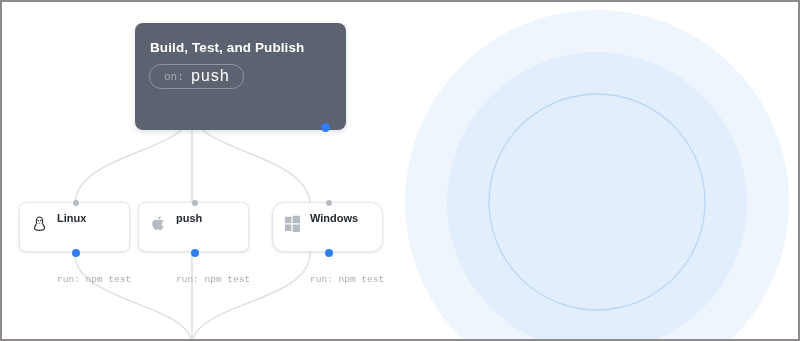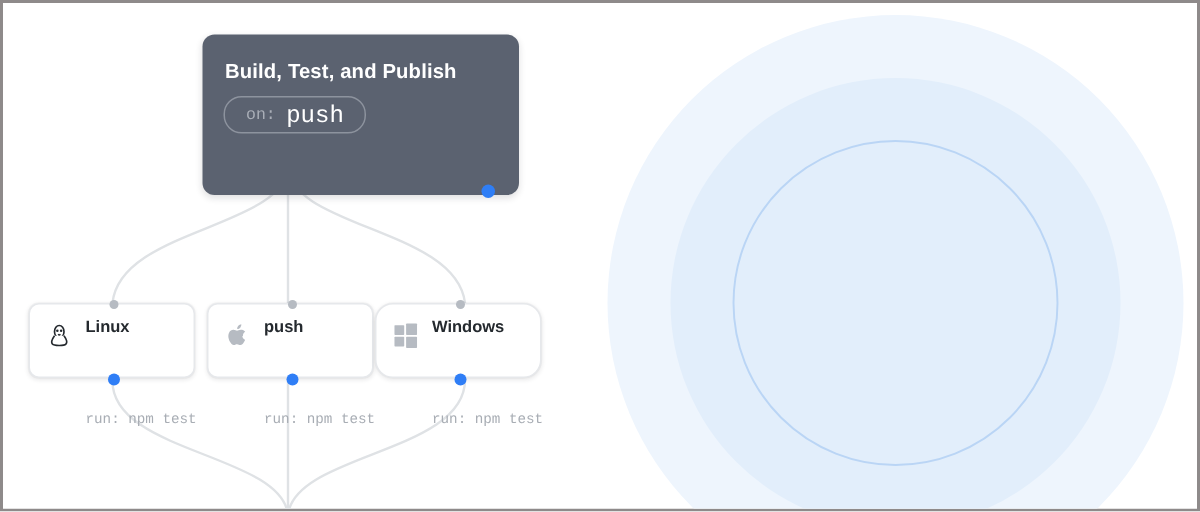--- a/index.html
+++ b/index.html
@@ -34,21 +34,21 @@
     position:absolute;left:14px;top:41px;height:23px;
     display:flex;align-items:center;gap:7px;
     padding:0 14px;border:1px solid #8d939e;border-radius:12px;
   }
   #trigger-pill .k{color:#a9aeb7;font-family:"Liberation Mono",monospace;font-size:11px;}
   #trigger-pill .v{color:#ffffff;font-family:"Liberation Mono",monospace;font-size:16px;}
 
   .job-node{width:111px;height:50px;top:200px;}
   #job-linux{left:17px;}
   #job-macos{left:136px;}
-  #job-windows{left:248px;border-radius:12px;}
+  #job-windows{left:270px;border-radius:12px;}
   .job-inner{position:absolute;left:10px;top:9px;right:8px;display:flex;gap:8px;align-items:flex-start;}
   .job-ico{width:19px;height:19px;flex:0 0 19px;margin-top:2px;}
   .job-text{display:flex;flex-direction:column;gap:1px;min-width:0;}
   .job-name{font-size:11px;font-weight:bold;color:#24292e;line-height:13px;}
   .job-run{font-size:9.5px;color:#a8adb4;font-family:"Liberation Mono",monospace;line-height:12px;white-space:nowrap;margin-top:48px;}
 
   .port{position:absolute;border-radius:50%;}
   .port-in{width:6px;height:6px;background:#b6bbc2;}
   .port-out{width:8px;height:8px;background:#2f7ef6;}
   .port-out.big{width:9px;height:9px;}

